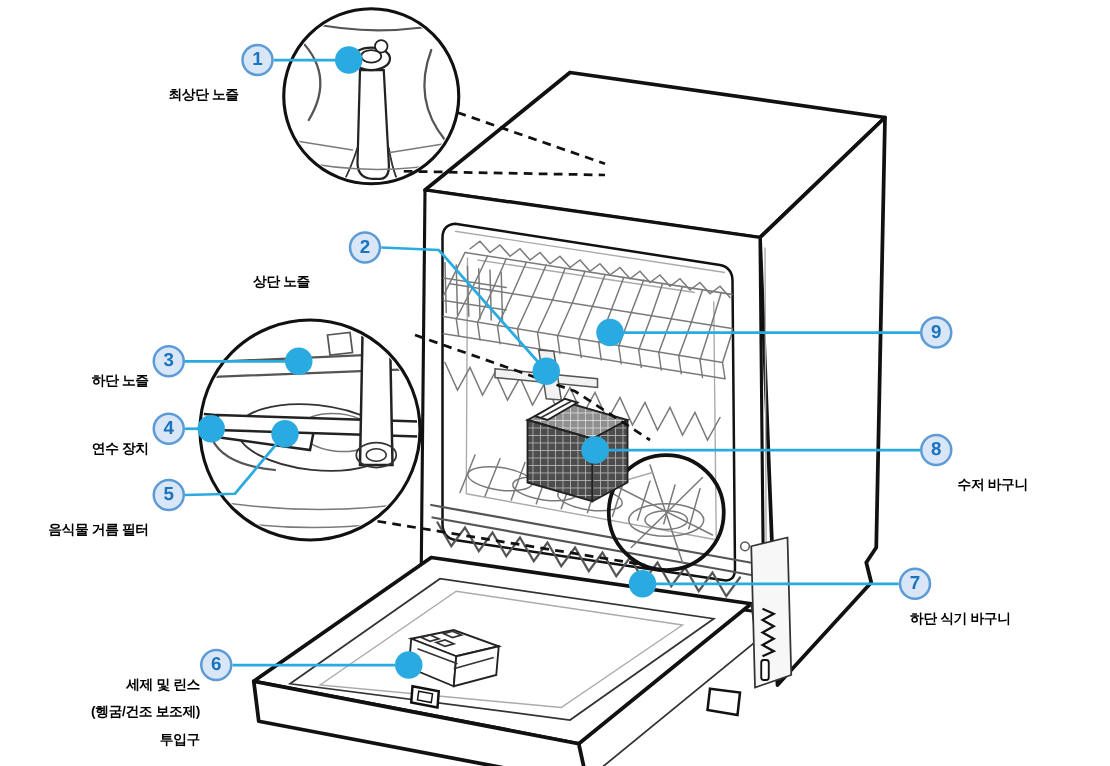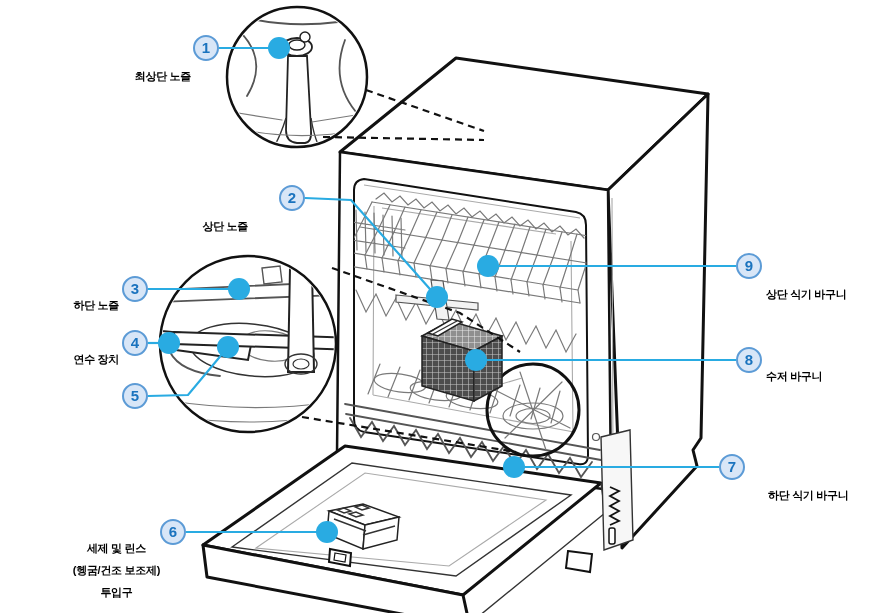--- a/index.html
+++ b/index.html
@@ -1,21 +1,21 @@
 <!DOCTYPE html>
 <html style="--accent: #29abe2; --badge-fill: #d8e6f7; --badge-border: #5c9bd6; --badge-number: #1a73be; --line-art: #111111;"><head>
 <meta charset="utf-8">
 <style>
   html,body{margin:0;padding:0;background:#fff;}
   .stage{position:relative;width:888px;height:613px;background:#fff;overflow:hidden;
          font-family:"Liberation Sans",sans-serif;}
   .stage svg{position:absolute;left:0;top:0;}
   .part-label{position:absolute;font-weight:bold;font-size:11px;line-height:22px;
               color:#000;white-space:nowrap;letter-spacing:-0.3px;margin-top:28px;}
-  .part-label.multiline{white-space:pre-line;text-align:center;}
+  .part-label.multiline{white-space:pre-line;text-align:right;}
   .badge{position:absolute;width:26px;height:26px;border-radius:50%;box-sizing:border-box;
          background:var(--badge-fill,#d8e6f7);border:2px solid var(--badge-border,#5c9bd6);
          color:var(--badge-number,#1a73be);font-weight:bold;font-size:15px;line-height:22px;
          text-align:center;}
   .leader{stroke:var(--accent,#29abe2);stroke-width:2.2;fill:none;}
   .dot{fill:var(--accent,#29abe2);}
   .dash{stroke:#111;stroke-width:2.2;fill:none;stroke-dasharray:7 5;}
   .outline{stroke:#111;fill:#fff;stroke-linejoin:round;stroke-linecap:round;}
   .wire{stroke:#7a7a7a;stroke-width:1.2;fill:none;stroke-linecap:round;}
   .wire2{stroke:#555;stroke-width:1.8;fill:none;stroke-linecap:round;}
@@ -205,20 +205,20 @@
 <div class="badge" style="left:122px;top:383px">5</div>
 <div class="badge" style="left:160px;top:519px">6</div>
 <div class="badge" style="left:719px;top:454px">7</div>
 <div class="badge" style="left:736px;top:347px">8</div>
 <div class="badge" style="left:736px;top:253px">9</div>
 
 <div class="part-label" style="right:697px;top:37px">최상단 노즐</div>
 <div class="part-label" style="right:640px;top:187px">상단 노즐</div>
 <div class="part-label" style="right:769px;top:266px">하단 노즐</div>
 <div class="part-label" style="right:769px;top:320px">연수 장치</div>
+<div class="part-label" style="right:769px;top:385px">음식물 거름 필터</div>
 <div class="part-label multiline" style="right:728px;top:509px">세제 및 린스
 (헹굼/건조 보조제)
 투입구</div>
-<div class="part-label" style="left:768px;top:456px">하단 식기 바구니</div>
-<div class="part-label" style="left:766px;top:337px">수저 바구니</div>
-<div class="part-label" style="left:766px;top:255px">상단 식기 바구니</div>
+<div class="part-label" style="left:728px;top:456px">하단 식기 바구니</div>
+<div class="part-label" style="left:766px;top:349px">수저 바구니</div>
 
 </div>
 
 </body></html>

